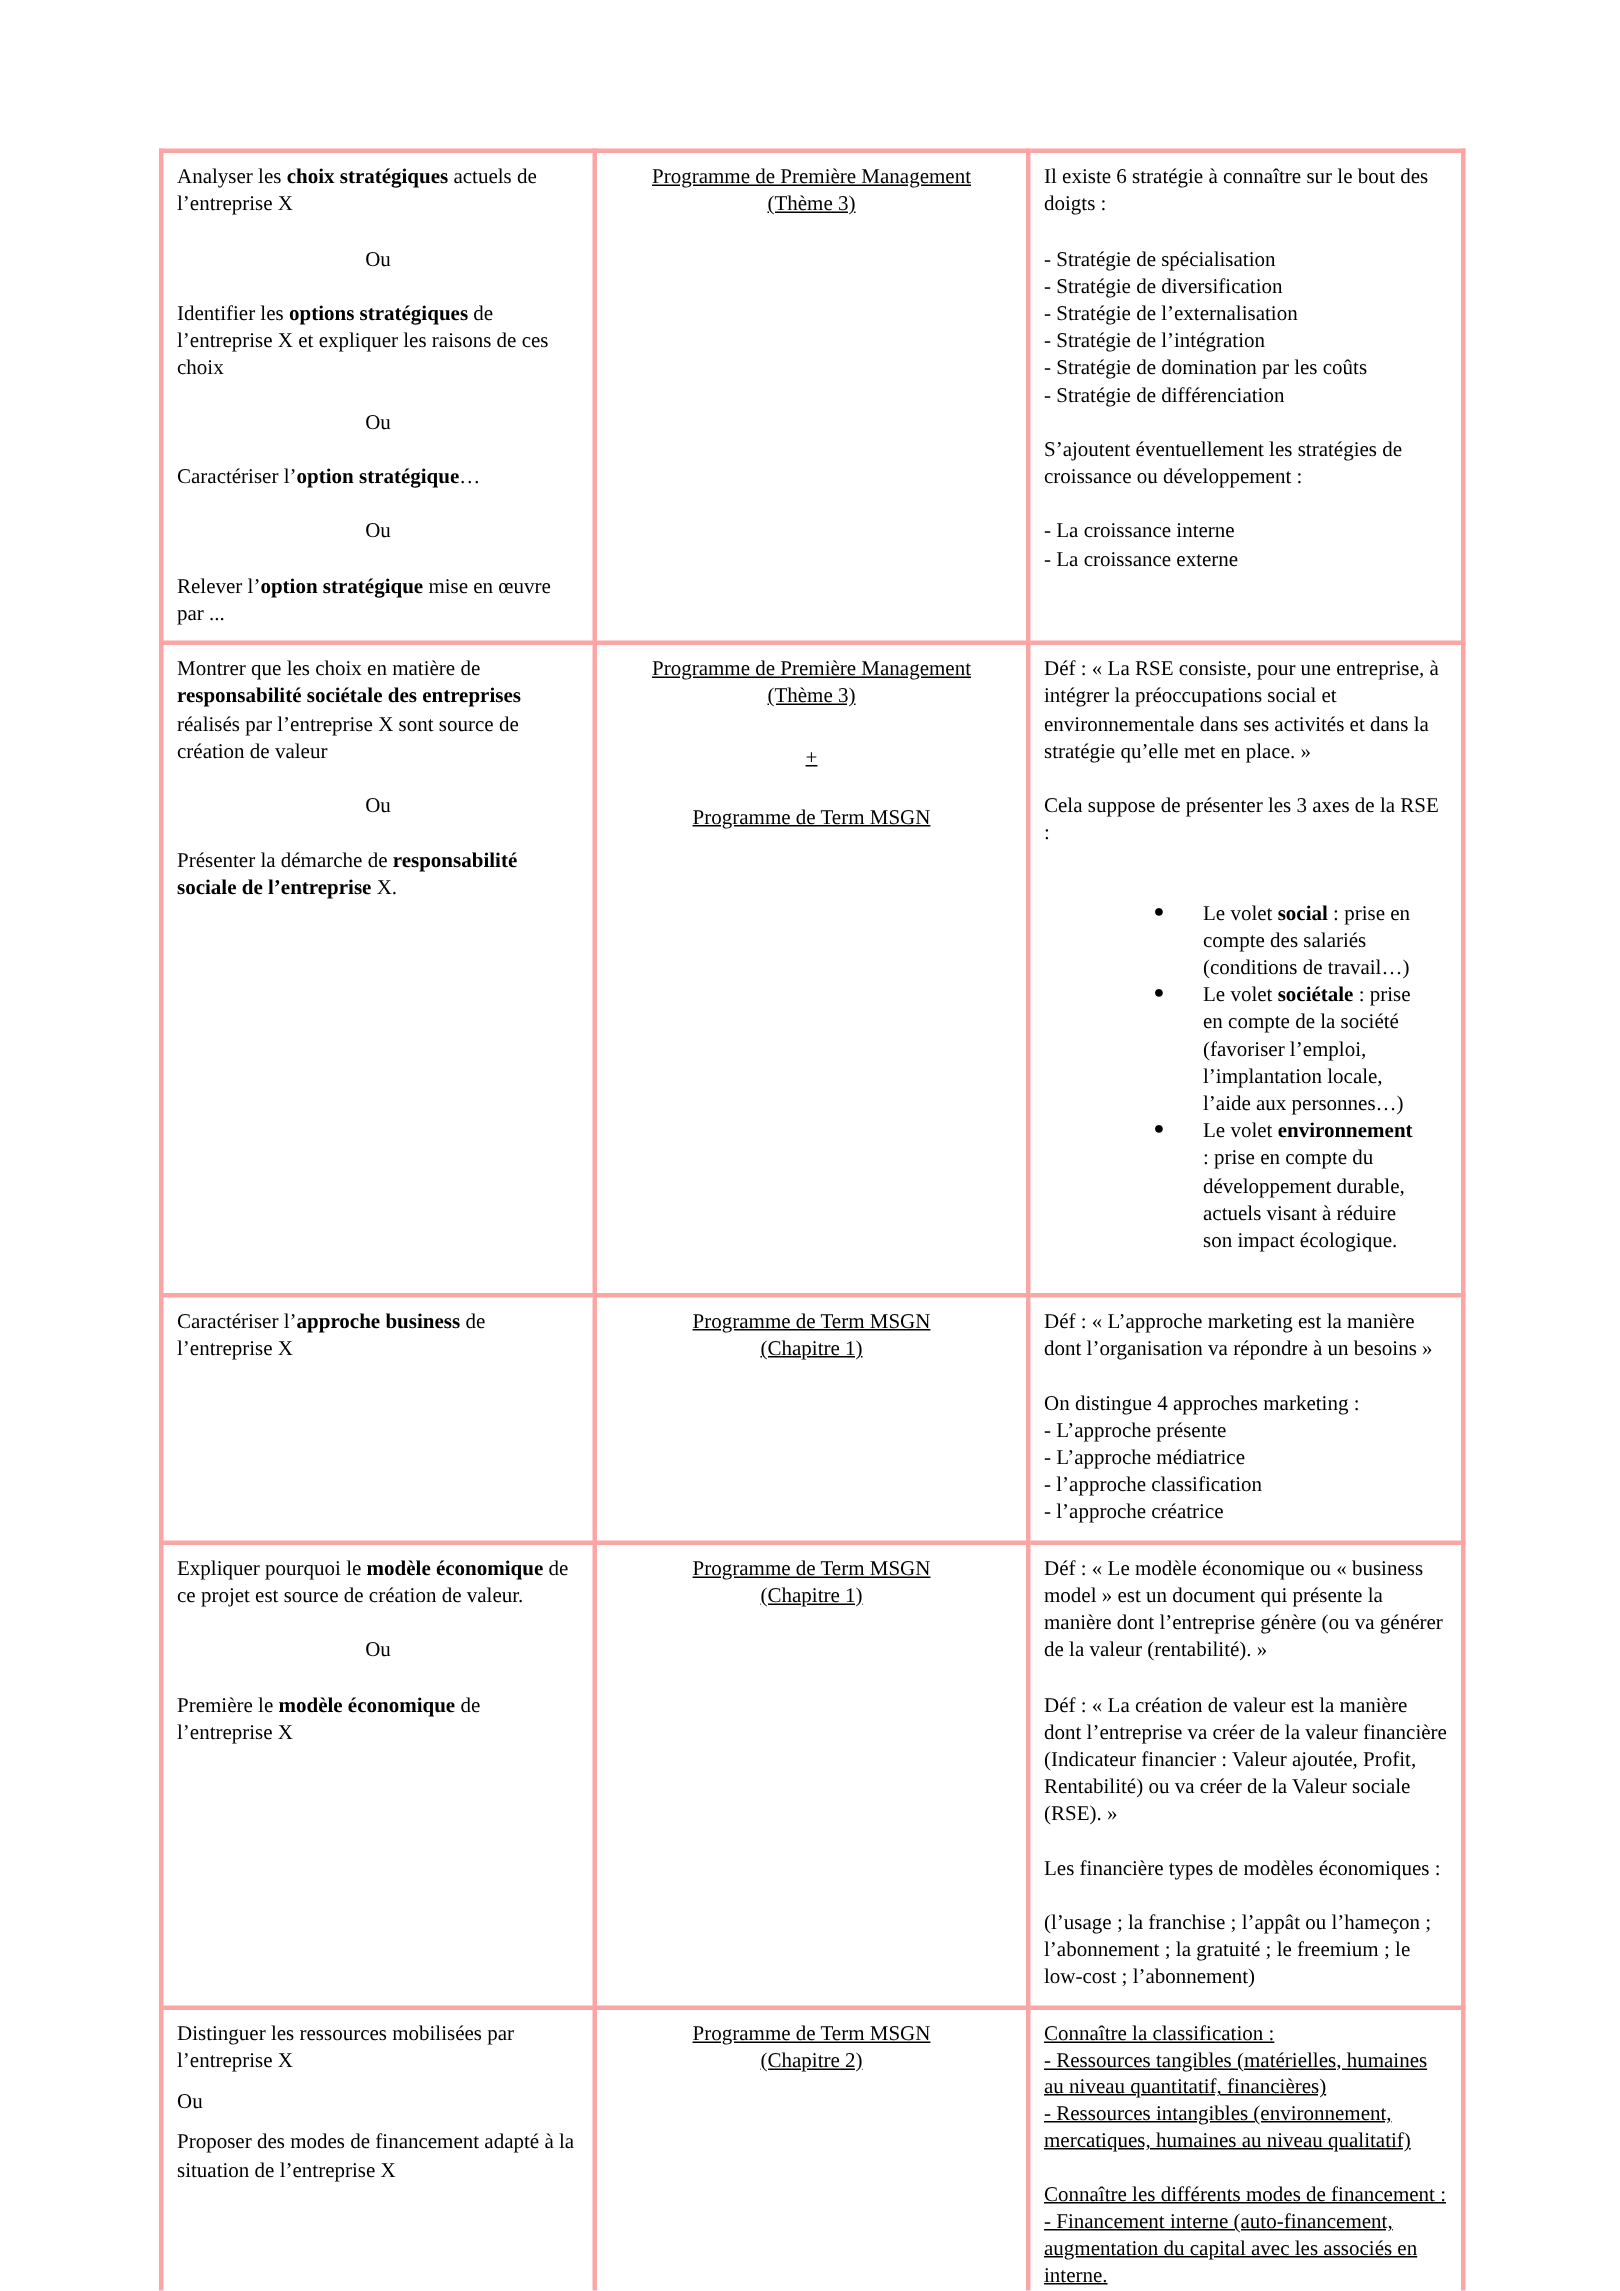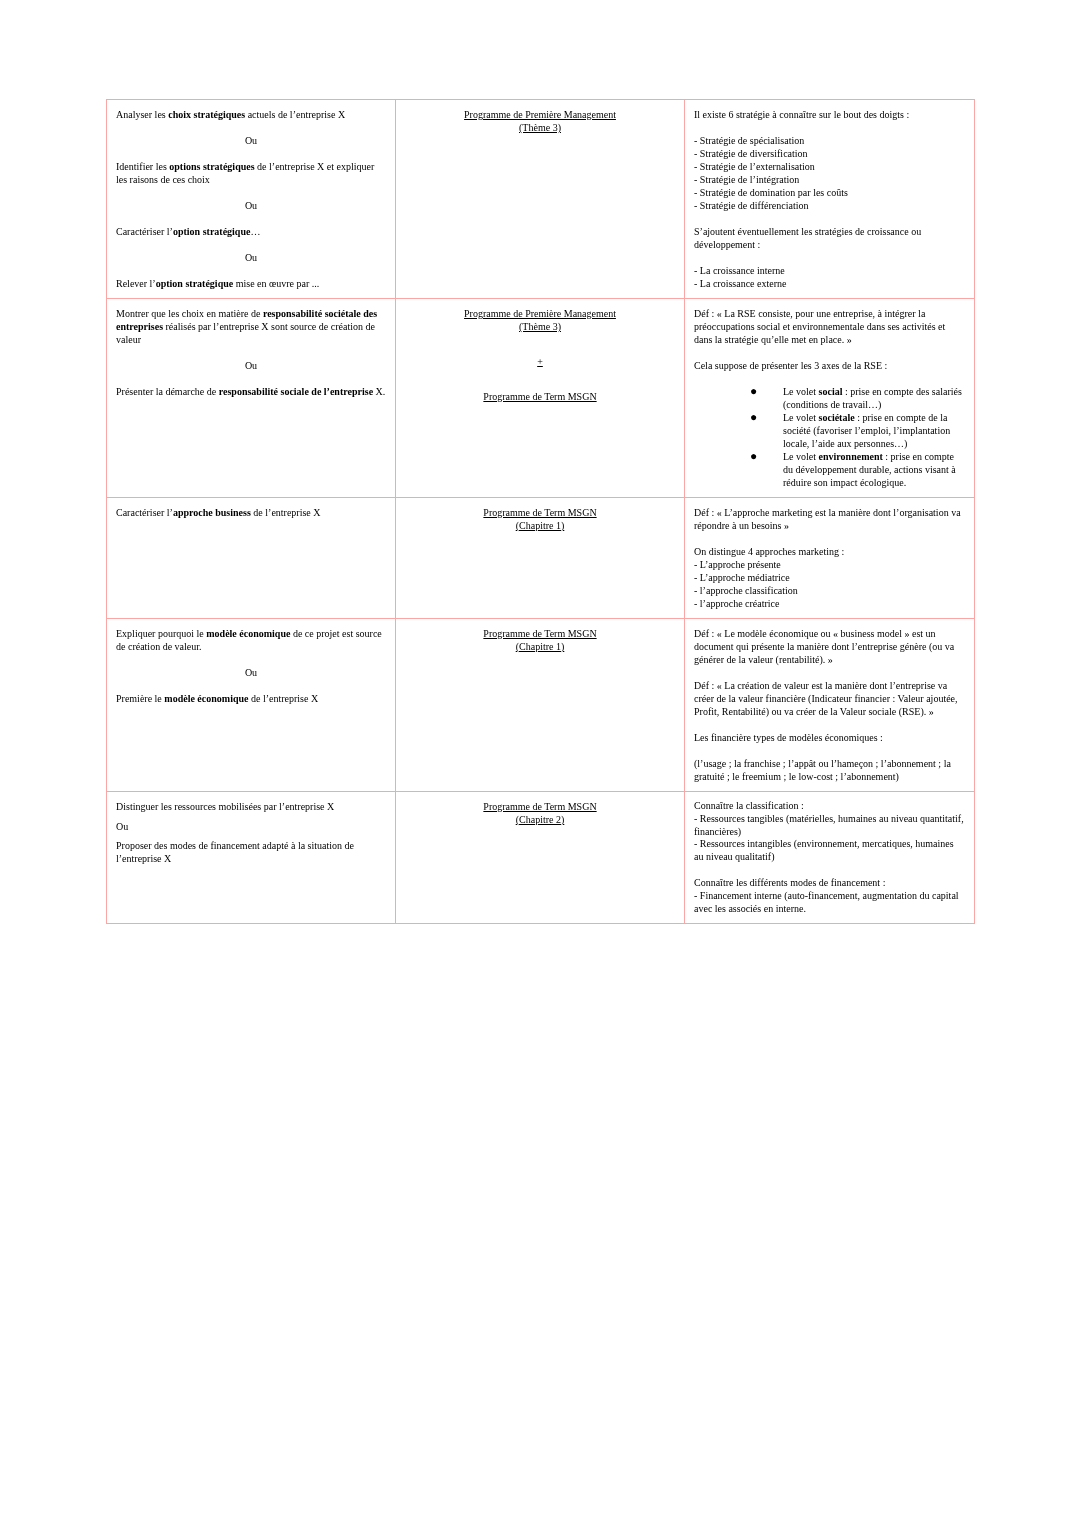--- a/index.html
+++ b/index.html
@@ -24,24 +24,24 @@
   }
   table.grid {
     position: absolute;
     left: 106px;
     top: 99px;
     width: 868px;
     border-collapse: collapse;
     table-layout: fixed;
   }
   table.grid td {
-    border: 1px solid #fca5a5;
+    border: 3px solid #fca5a5;
     vertical-align: top;
     padding: 8px 9px 8px 9px;
-    font-size: 10px;
+    font-size: 14px;
     line-height: 1.30;
   }
   col.c1 { width: 289px; }
   col.c2 { width: 289px; }
   col.c3 { width: 290px; }
 
   .cell-mid {
     text-align: center;
     vertical-align: middle;
     text-decoration: underline;
@@ -54,38 +54,38 @@
   .gap { height: 1.30em; }
   .gap-s { height: 0.65em; }
   .ou {
     text-align: center;
     margin: 0;
   }
   .ou-left { text-align: left; margin: 0; }
   b { font-weight: bold; }
 
   ul.bullets {
-    margin: 0;
+    margin: 17px;
     padding-left: 58px;
     list-style: none;
   }
   ul.bullets li {
     position: relative;
     margin: 0 0 0 0;
     padding-left: 31px;
     line-height: 1.30;
   }
   ul.bullets li::before {
     content: "\25CF";
     position: absolute;
     left: -2px;
     top: -1px;
     font-size: 12px;
   }
-  .tight { line-height: 1.28; }
+  .tight { line-height: 1.28; text-decoration: underline; }
   .v-center { vertical-align: middle; }
 </style>
 </head>
 <body>
 
 <div class="page">
   <table class="grid">
     <colgroup>
         <col class="c1">
         <col class="c2">
@@ -163,21 +163,21 @@
           <p>Programme de Term MSGN</p>
         </td>
         <td>
           <div class="blk">Déf : « La RSE consiste, pour une entreprise, à intégrer la préoccupations social et environnementale dans ses activités et dans la stratégie qu’elle met en place. »</div>
           <div class="gap"></div>
           <div class="blk">Cela suppose de présenter les 3 axes de la RSE :</div>
           <div class="gap"></div>
           <ul class="bullets">
             <li><span>Le volet </span><b>social</b><span> : prise en compte des salariés (conditions de travail…)</span></li>
             <li><span>Le volet </span><b>sociétale</b><span> : prise en compte de la société (favoriser l’emploi, l’implantation locale, l’aide aux personnes…)</span></li>
-            <li><span>Le volet </span><b>environnement</b><span> : prise en compte du développement durable, actions visant à réduire son impact écologique.</span></li>
+            <li><span>Le volet </span><b>environnement</b><span> : prise en compte du développement durable, actuels visant à réduire son impact écologique.</span></li>
           </ul>
         </td>
       </tr>
 
       <tr>
         <td>
           <div class="blk">
             <span>Caractériser l’</span><b>approche business</b><span> de l’entreprise X</span>
           </div>
         </td>

